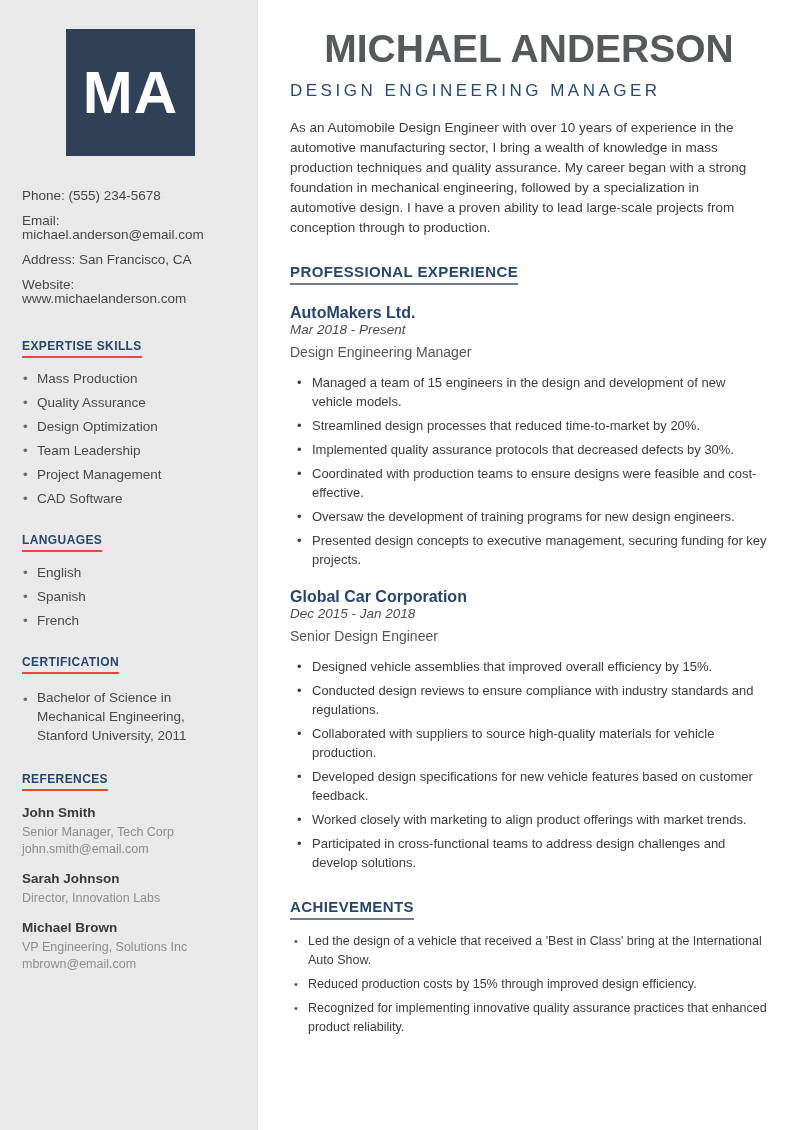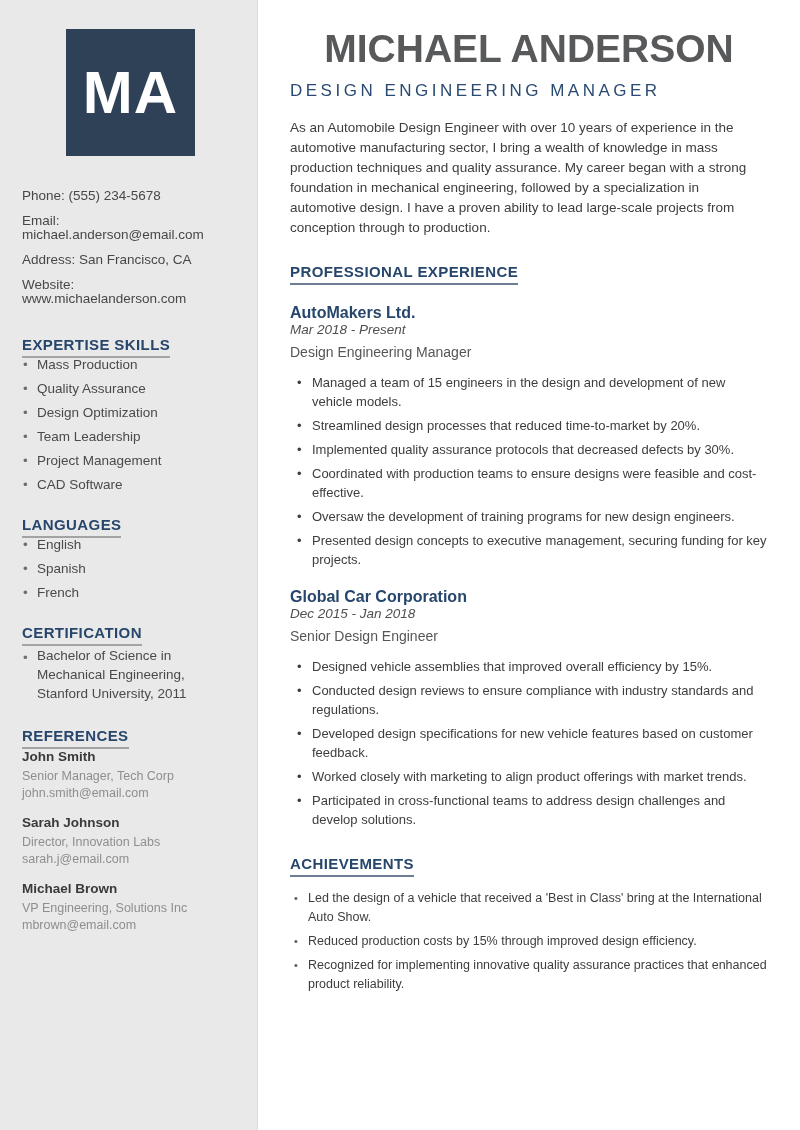--- a/index.html
+++ b/index.html
@@ -37,26 +37,27 @@
   .contact-line {
     font-size: 13.5px;
     color: #474747;
     line-height: 14px;
     margin-bottom: 11px;
   }
   .side-section { margin-top: 24px; }
   .side-section.first { margin-top: 30px; }
   .side-heading {
     display: inline-block;
-    font-size: 15px;
+    font-size: 12px;
     font-weight: bold;
     color: #27466b;
     letter-spacing: 0.4px;
-    border-bottom: 2px solid #a3a3a3;
+    border-bottom: 2px solid #ef4444;
     padding-bottom: 3px;
+    margin-bottom: 14px;
   }
   .side-list { list-style: none; }
   .side-list li {
     position: relative;
     padding-left: 15px;
     font-size: 13.5px;
     color: #4a4a4a;
     line-height: 14px;
     margin-bottom: 10px;
   }
@@ -207,21 +208,20 @@
   <section class="side-section">
     <h2 class="side-heading">REFERENCES</h2>
     <div class="ref-person">
       <div class="ref-name">John Smith</div>
       <div class="ref-detail">Senior Manager, Tech Corp</div>
       <div class="ref-detail">john.smith@email.com</div>
     </div>
     <div class="ref-person">
       <div class="ref-name">Sarah Johnson</div>
       <div class="ref-detail">Director, Innovation Labs</div>
-      <div class="ref-detail">sarah.j@email.com</div>
     </div>
     <div class="ref-person">
       <div class="ref-name">Michael Brown</div>
       <div class="ref-detail">VP Engineering, Solutions Inc</div>
       <div class="ref-detail">mbrown@email.com</div>
     </div>
   </section>
 </aside>
 
 <main class="main">
@@ -250,20 +250,21 @@
 
     <div class="job">
       <div class="job-header">
         <span class="company">Global Car Corporation</span>
         <span class="dates">Dec 2015 - Jan 2018</span>
       </div>
       <div class="role">Senior Design Engineer</div>
       <ul class="bullets">
         <li>Designed vehicle assemblies that improved overall efficiency by 15%.</li>
         <li>Conducted design reviews to ensure compliance with industry standards and regulations.</li>
+        <li>Collaborated with suppliers to source high-quality materials for vehicle production.</li>
         <li>Developed design specifications for new vehicle features based on customer feedback.</li>
         <li>Worked closely with marketing to align product offerings with market trends.</li>
         <li>Participated in cross-functional teams to address design challenges and develop solutions.</li>
       </ul>
     </div>
   </section>
 
   <section class="achievements-section">
     <h2 class="main-heading">ACHIEVEMENTS</h2>
     <ul class="bullets small">

